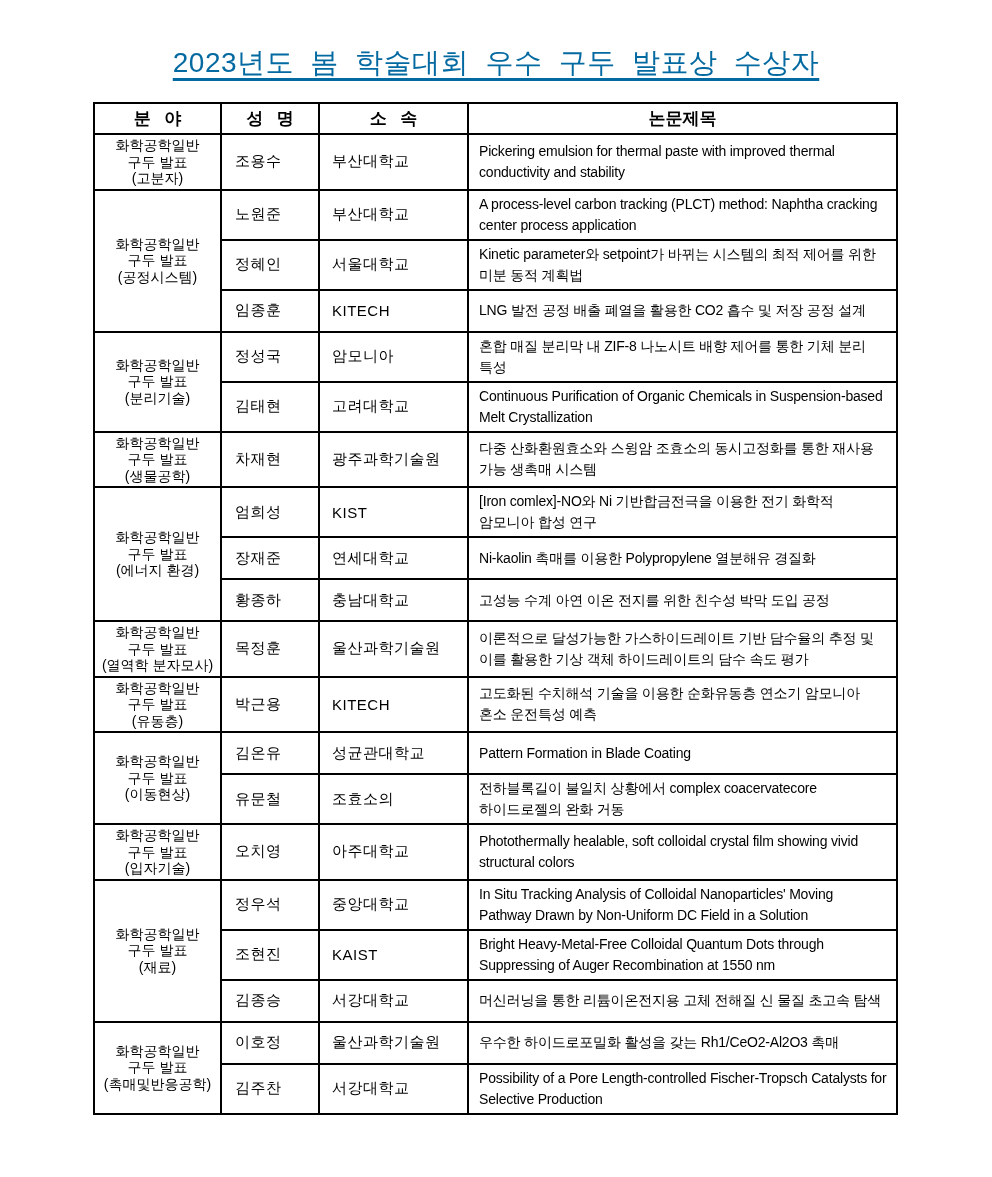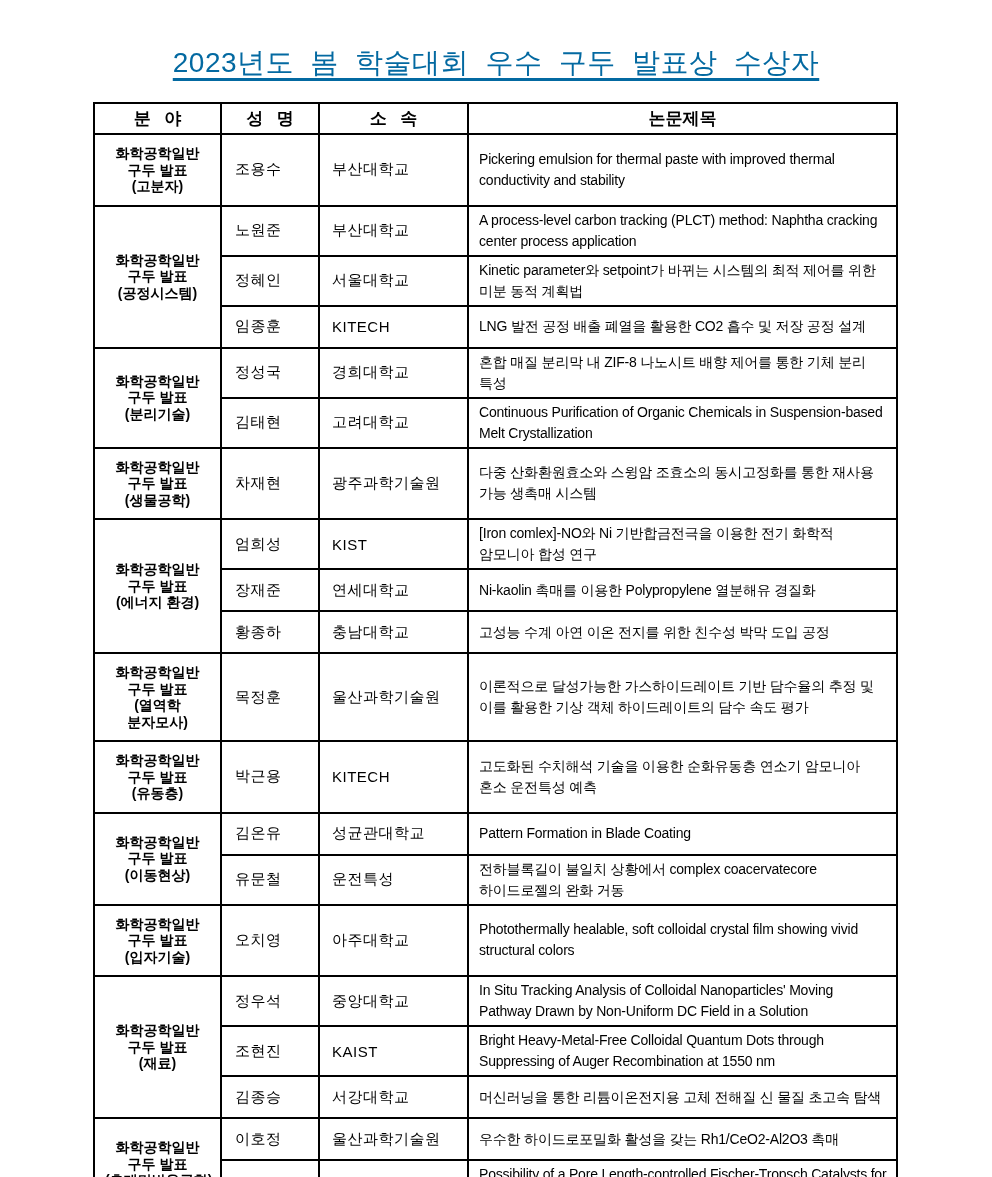--- a/index.html
+++ b/index.html
@@ -50,23 +50,22 @@
     font-weight: bold;
     text-align: center;
     white-space: pre;
     word-spacing: 2px;
   }
   .awards-table tbody tr { height: 42px; }
   td.cell-field {
     text-align: center;
     font-size: 14px;
     line-height: 16.5px;
-    padding: 10px;
+    padding: 2px;
     word-break: keep-all;
-    font-weight: bold;
   }
   td.cell-name {
     font-size: 15px;
     padding-left: 13px;
     letter-spacing: 0.5px;
     border-radius: 26px;
   }
   td.cell-affil {
     font-size: 15px;
     padding-left: 12px;
@@ -134,21 +133,21 @@
           <td class="cell-affil">KITECH</td>
           <td class="cell-title">LNG 발전 공정 배출 폐열을 활용한 CO2 흡수 및 저장 공정 설계</td>
         </tr>
         <tr>
           <td class="cell-field" rowspan="2">
             <div>화학공학일반</div>
             <div>구두 발표</div>
             <div>(분리기술)</div>
           </td>
           <td class="cell-name">정성국</td>
-          <td class="cell-affil">경희대학교</td>
+          <td class="cell-affil">암모니아</td>
           <td class="cell-title">혼합 매질 분리막 내 ZIF-8 나노시트 배향 제어를 통한 기체 분리 특성</td>
         </tr>
         <tr>
           <td class="cell-name">김태현</td>
           <td class="cell-affil">고려대학교</td>
           <td class="cell-title">Continuous Purification of Organic Chemicals in Suspension-based Melt Crystallization</td>
         </tr>
         <tr>
           <td class="cell-field" rowspan="1">
             <div>화학공학일반</div>
@@ -204,21 +203,21 @@
             <div>화학공학일반</div>
             <div>구두 발표</div>
             <div>(이동현상)</div>
           </td>
           <td class="cell-name">김온유</td>
           <td class="cell-affil">성균관대학교</td>
           <td class="cell-title">Pattern Formation in Blade Coating</td>
         </tr>
         <tr>
           <td class="cell-name">유문철</td>
-          <td class="cell-affil">운전특성</td>
+          <td class="cell-affil">조효소의</td>
           <td class="cell-title">전하블록길이 불일치 상황에서 complex coacervatecore 하이드로젤의 완화 거동</td>
         </tr>
         <tr>
           <td class="cell-field" rowspan="1">
             <div>화학공학일반</div>
             <div>구두 발표</div>
             <div>(입자기술)</div>
           </td>
           <td class="cell-name">오치영</td>
           <td class="cell-affil">아주대학교</td>

